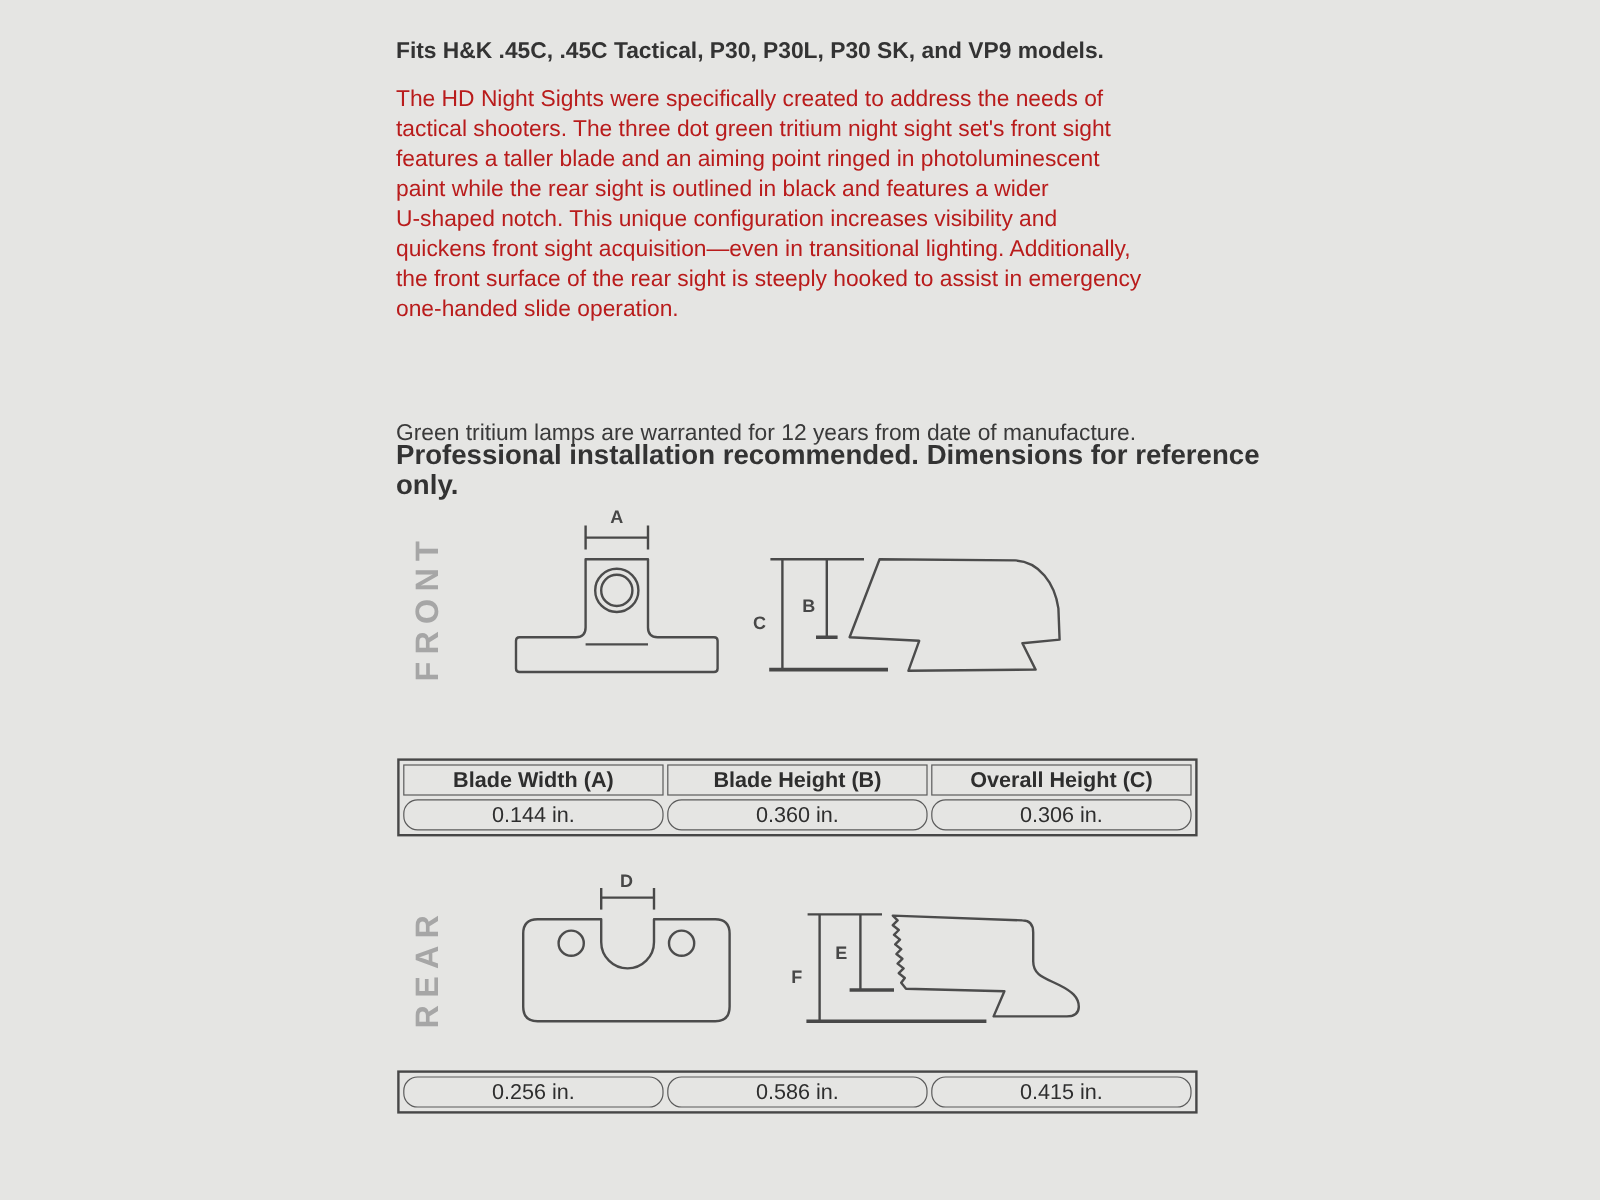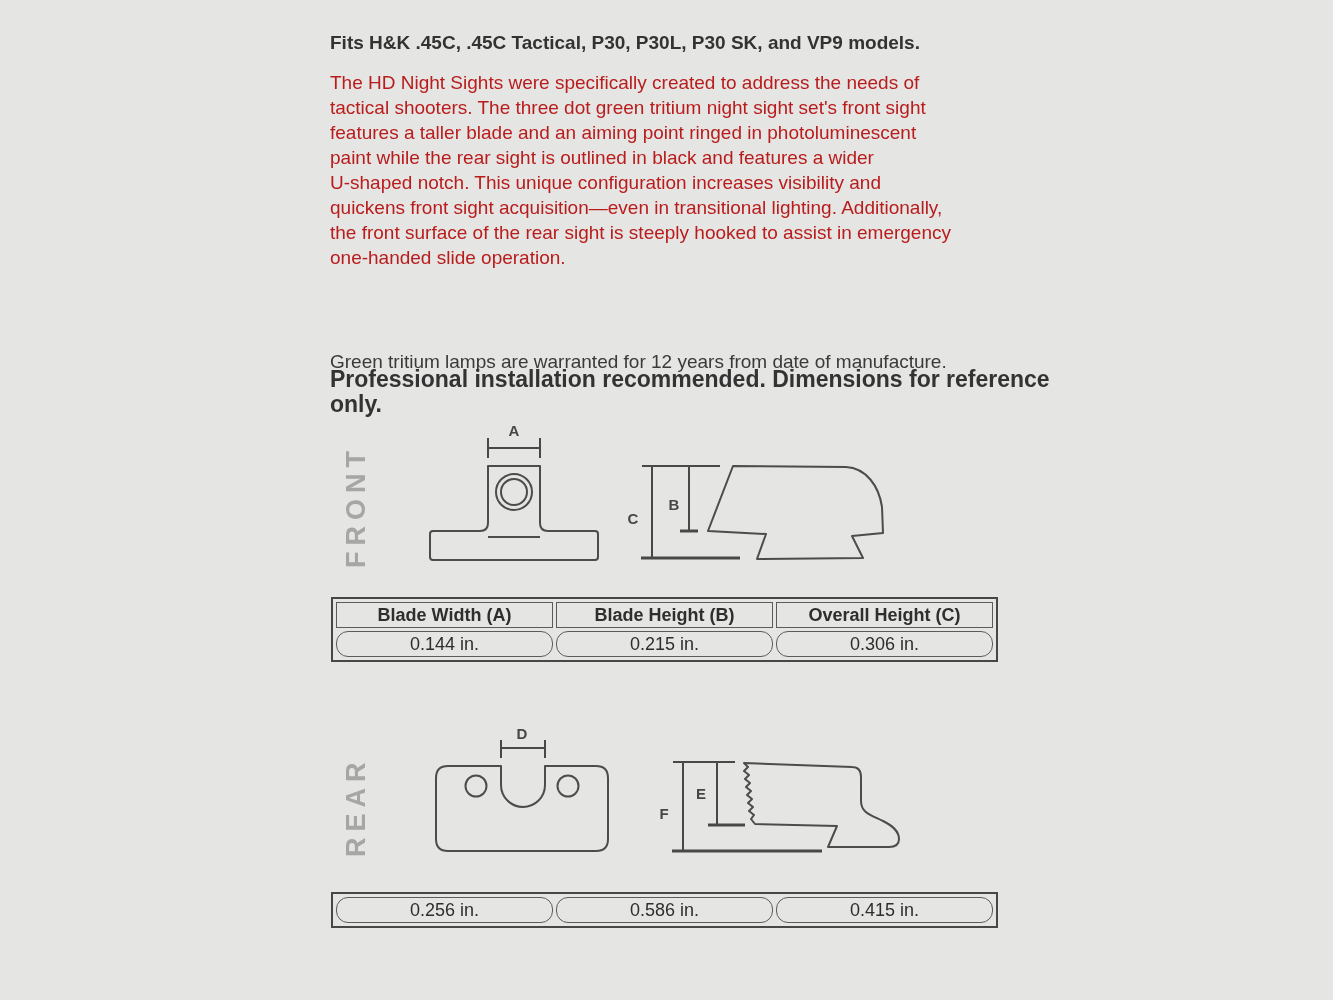--- a/index.html
+++ b/index.html
@@ -47,21 +47,21 @@
   .dim .thick { stroke-width: 3; }
   .dim text, svg text {
     fill: #474747; font-size: 15px; font-weight: bold;
     font-family: "Liberation Sans", sans-serif; text-anchor: middle;
   }
   .dims-table {
     position: absolute; left: 331px;
     border-collapse: separate; border-spacing: 3px;
     border: 2px solid #474747;
   }
-  .front-table { top: 597px; }
+  .front-table { top: 632px; }
   .rear-table  { top: 892px; }
   .dims-table th, .dims-table td {
     border: 1px solid #5b5b5b;
     width: 215px; height: 24px;
     text-align: center; vertical-align: middle;
     font-size: 18px; color: #2e2e2e; padding: 0;
   }
   .dims-table th { font-weight: bold; }
   .dims-table td { font-weight: normal; border-radius: 12px; }
 </style>
@@ -118,21 +118,21 @@
 
   <table class="dims-table front-table">
     <tbody>
       <tr>
         <th>Blade Width (A)</th>
         <th>Blade Height (B)</th>
         <th>Overall Height (C)</th>
       </tr>
       <tr>
         <td>0.144 in.</td>
-        <td>0.215 in.</td>
+        <td>0.360 in.</td>
         <td>0.306 in.</td>
       </tr>
     </tbody>
   </table>
 
   <div class="vlabel rear-label">REAR</div>
 
   <svg class="diagram rear-diagram" width="670" height="145" viewBox="0 0 670 145">
     <g>
       <g class="dim">

